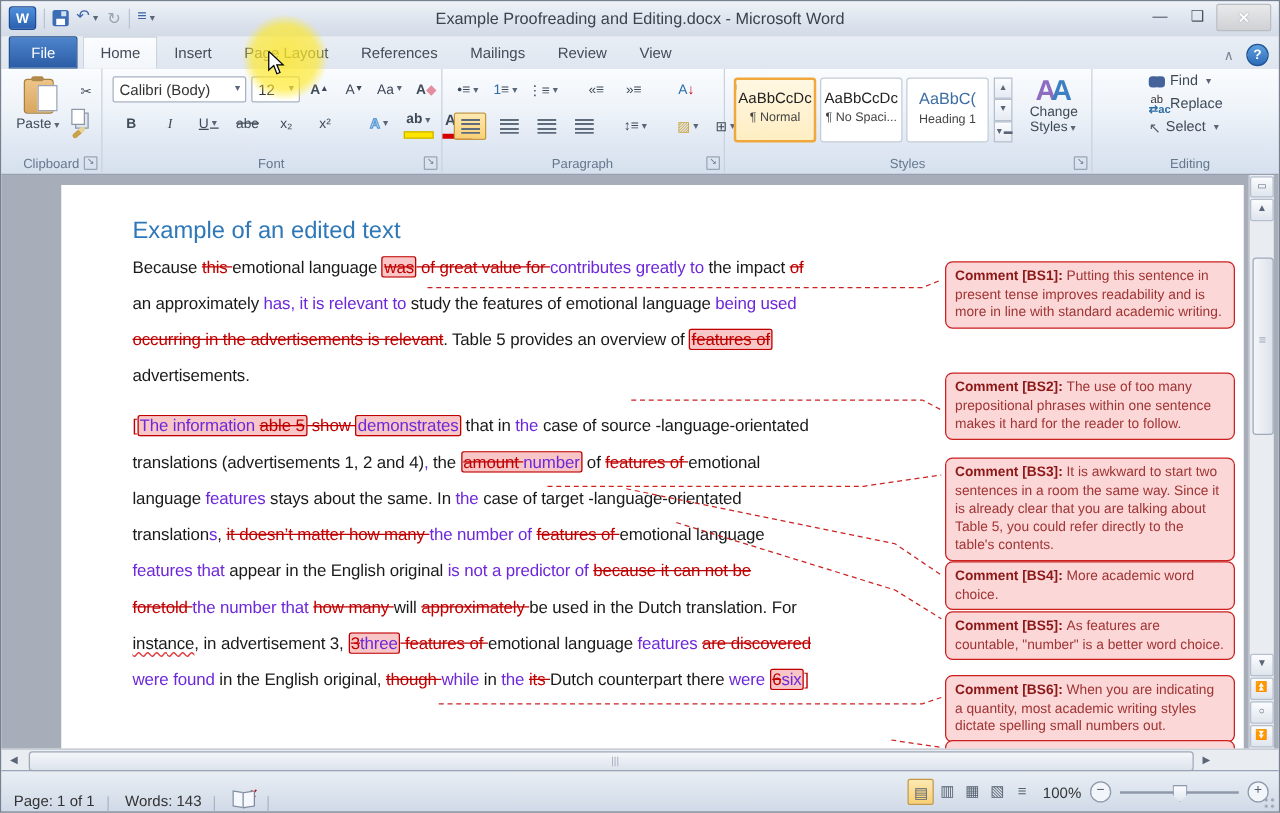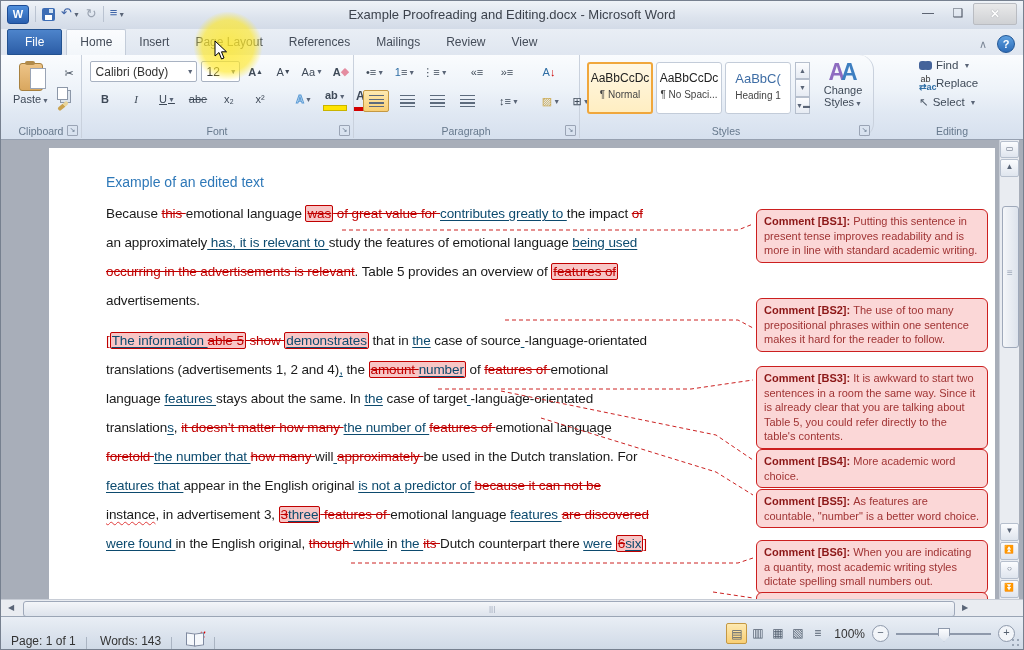--- a/index.html
+++ b/index.html
@@ -68,21 +68,21 @@
   .bar-y{display:inline-block;position:relative;font-size:11px;font-weight:bold;}
   .bar-y::after{content:"";position:absolute;left:0;right:0;bottom:-2px;height:4px;background:#ffe400;border:1px solid #c9b400;}
   .bar-r{display:inline-block;position:relative;font-size:12px;font-weight:bold;}
   .bar-r::after{content:"";position:absolute;left:0;right:0;bottom:-2px;height:4px;background:#d20000;}
   
   #g-paragraph{left:352px;width:226px;}
   .bars{display:inline-block;width:15px;height:12px;
     background:repeating-linear-gradient(to bottom,#5d6b7d 0 1.5px,transparent 1.5px 3.6px);}
   .chip-on{background:linear-gradient(#fde9b1,#f9cf74);border:1px solid #c49843;border-radius:2px;}
   
-  #g-styles{left:578px;width:294px;border-radius:15px;}
+  #g-styles{left:578px;width:294px;}
   .stylecards{position:absolute;left:8px;top:7px;display:flex;gap:3px;}
   .scard{width:66px;height:52px;background:#fff;border:1px solid #c3ccd9;border-radius:3px;
     text-align:center;padding-top:8px;box-sizing:border-box;}
   .scard.sel{border:2px solid #f0a73c;background:linear-gradient(#fff7e3,#ffeec2);padding-top:7px;}
   .sprev{font-size:12px;color:#222;white-space:nowrap;overflow:hidden;}
   .sname{font-size:10px;color:#444;margin-top:4px;white-space:nowrap;overflow:hidden;}
   .scard.h1 .sprev{color:#3e6da5;font-size:13px;}
   .sscroll{position:absolute;left:216px;top:7px;width:15px;height:52px;display:flex;flex-direction:column;}
   .sscroll div{flex:1;border:1px solid #b6bfcd;background:linear-gradient(#fbfcfe,#e6ebf3);
     font-size:7px;color:#5a6577;text-align:center;line-height:15px;}
@@ -94,27 +94,27 @@
   #g-editing{left:872px;width:86px;border-right:none;margin-left:36px;}
   .edrow{display:flex;align-items:center;gap:4px;font-size:11.5px;color:#3f4a58;margin:4px 0 0 10px;}
   .binoc{display:inline-block;width:13px;height:9px;position:relative;}
   .binoc::before,.binoc::after{content:"";position:absolute;top:0;width:8px;height:9px;background:#44639a;border-radius:3px;}
   .binoc::before{left:0}.binoc::after{right:0}
   .repl{font-size:9px;color:#333;line-height:8px;display:inline-block;width:13px;text-align:center;}
   .repl b{color:#2e6da4;}
   
   #docarea{position:absolute;left:0;top:139px;width:100%;height:459px;background:#a8aeb9;overflow:hidden;}
   #page{position:absolute;left:48px;top:8px;width:946px;bottom:0;background:#fff;overflow:hidden;}
-  #doc-heading{position:absolute;left:57px;top:26px;font-size:14px;color:#2e78b8;}
+  #doc-heading{position:absolute;left:57px;top:26px;font-size:19px;color:#2e78b8;}
   #document-text{position:absolute;left:57px;top:51px;width:640px;font-size:13.5px;letter-spacing:-0.1px;color:#1a1a1a;}
   .para{margin:0 0 11px 0;}
   .dline{height:29px;line-height:29px;white-space:pre;}
   .rn{color:#1a1a1a;}
   .rd{color:#c00000;text-decoration:line-through;}
-  .ri{color:#0c4a6e;text-decoration:underline;text-underline-offset:2px;}
+  .ri{color:#6d28d9;text-underline-offset:2px;}
   .hl{background:#f8c6c6;}
   .rbr{color:#c00000;}
   .rw{text-decoration:underline wavy #e03c3c;text-decoration-thickness:1px;text-underline-offset:2px;}
   .cbox{background:#f8c6c6;border:1px solid #c00000;border-radius:2px;padding:0 1px;}
   
   .comment{position:absolute;left:707px;width:216px;background:#fbd7d7;border:1px solid #cc1f1f;
     border-radius:6px;padding:4px 7px;font-size:11px;line-height:14.5px;color:#a03434;}
   .comment b{color:#8c1717;}
   .c1{top:61px}.c2{top:150px}.c3{top:218px}.c4{top:301px}.c5{top:341px}.c6{top:392px}.c7{top:444px}
   #connectors{position:absolute;left:0;top:0;width:1022px;height:459px;pointer-events:none;}
@@ -341,22 +341,22 @@
             <div class="dline"><span class="rn">Because </span><span class="rd">this </span><span class="rn">emotional language </span><span class="cbox"><span class="rd hl">was</span></span><span class="rd"> of great value for </span><span class="ri">contributes greatly to </span><span class="rn">the impact </span><span class="rd">of</span></div>
             <div class="dline"><span class="rn">an approximately</span><span class="ri"> has, it is relevant to </span><span class="rn">study the features of emotional language </span><span class="ri">being used</span></div>
             <div class="dline"><span class="rd">occurring in the advertisements is relevant</span><span class="rn">. Table 5 provides an overview of </span><span class="cbox"><span class="rd hl">features of</span></span></div>
             <div class="dline"><span class="rn">advertisements.</span></div>
           </div>
           <div class="para">
             <div class="dline"><span class="rbr">[</span><span class="cbox"><span class="ri hl">The information </span><span class="rd hl">able 5</span></span><span class="rd"> show </span><span class="cbox"><span class="ri hl">demonstrates</span></span><span class="rn"> that in </span><span class="ri">the</span><span class="rn"> case of source</span><span class="ri"> </span><span class="rn">-language-orientated</span></div>
             <div class="dline"><span class="rn">translations (advertisements 1, 2 and 4)</span><span class="ri">,</span><span class="rn"> the </span><span class="cbox"><span class="rd hl">amount </span><span class="ri hl">number</span></span><span class="rn"> of </span><span class="rd">features of </span><span class="rn">emotional</span></div>
             <div class="dline"><span class="rn">language </span><span class="ri">features </span><span class="rn">stays about the same. In </span><span class="ri">the</span><span class="rn"> case of target</span><span class="ri"> </span><span class="rn">-language-orientated</span></div>
             <div class="dline"><span class="rn">translation</span><span class="ri">s</span><span class="rn">, </span><span class="rd">it doesn’t matter how many </span><span class="ri">the number of </span><span class="rd">features of </span><span class="rn">emotional language</span></div>
+            <div class="dline"><span class="ri">features that </span><span class="rn">appear in the English original </span><span class="ri">is not a predictor of </span><span class="rd">because it can not be</span></div>
             <div class="dline"><span class="rd">foretold </span><span class="ri">the number that </span><span class="rd">how many </span><span class="rn">will</span><span class="ri"> </span><span class="rd">approximately </span><span class="rn">be used in the Dutch translation. For</span></div>
-            <div class="dline"><span class="ri">features that </span><span class="rn">appear in the English original </span><span class="ri">is not a predictor of </span><span class="rd">because it can not be</span></div>
             <div class="dline"><span class="rn rw">instance</span><span class="rn">, in advertisement 3, </span><span class="cbox"><span class="rd hl">3</span><span class="ri hl">three</span></span><span class="rd"> features of </span><span class="rn">emotional language </span><span class="ri">features </span><span class="rd">are discovered</span></div>
             <div class="dline"><span class="ri">were found </span><span class="rn">in the English original, </span><span class="rd">though </span><span class="ri">while </span><span class="rn">in </span><span class="ri">the </span><span class="rd">its </span><span class="rn">Dutch counterpart there </span><span class="ri">were </span><span class="cbox"><span class="rd hl">6</span><span class="ri hl">six</span></span><span class="rbr">]</span></div>
           </div>
         </div>
       <div id="comments-col">
           <div class="comment c1"><b>Comment [BS1]: </b>Putting this sentence in present tense improves readability and is more in line with standard academic writing.</div>
           <div class="comment c2"><b>Comment [BS2]: </b>The use of too many prepositional phrases within one sentence makes it hard for the reader to follow.</div>
           <div class="comment c3"><b>Comment [BS3]: </b>It is awkward to start two sentences in a room the same way. Since it is already clear that you are talking about Table 5, you could refer directly to the table's contents.</div>
           <div class="comment c4"><b>Comment [BS4]: </b>More academic word choice.</div>
           <div class="comment c5"><b>Comment [BS5]: </b>As features are countable, "number" is a better word choice.</div>

